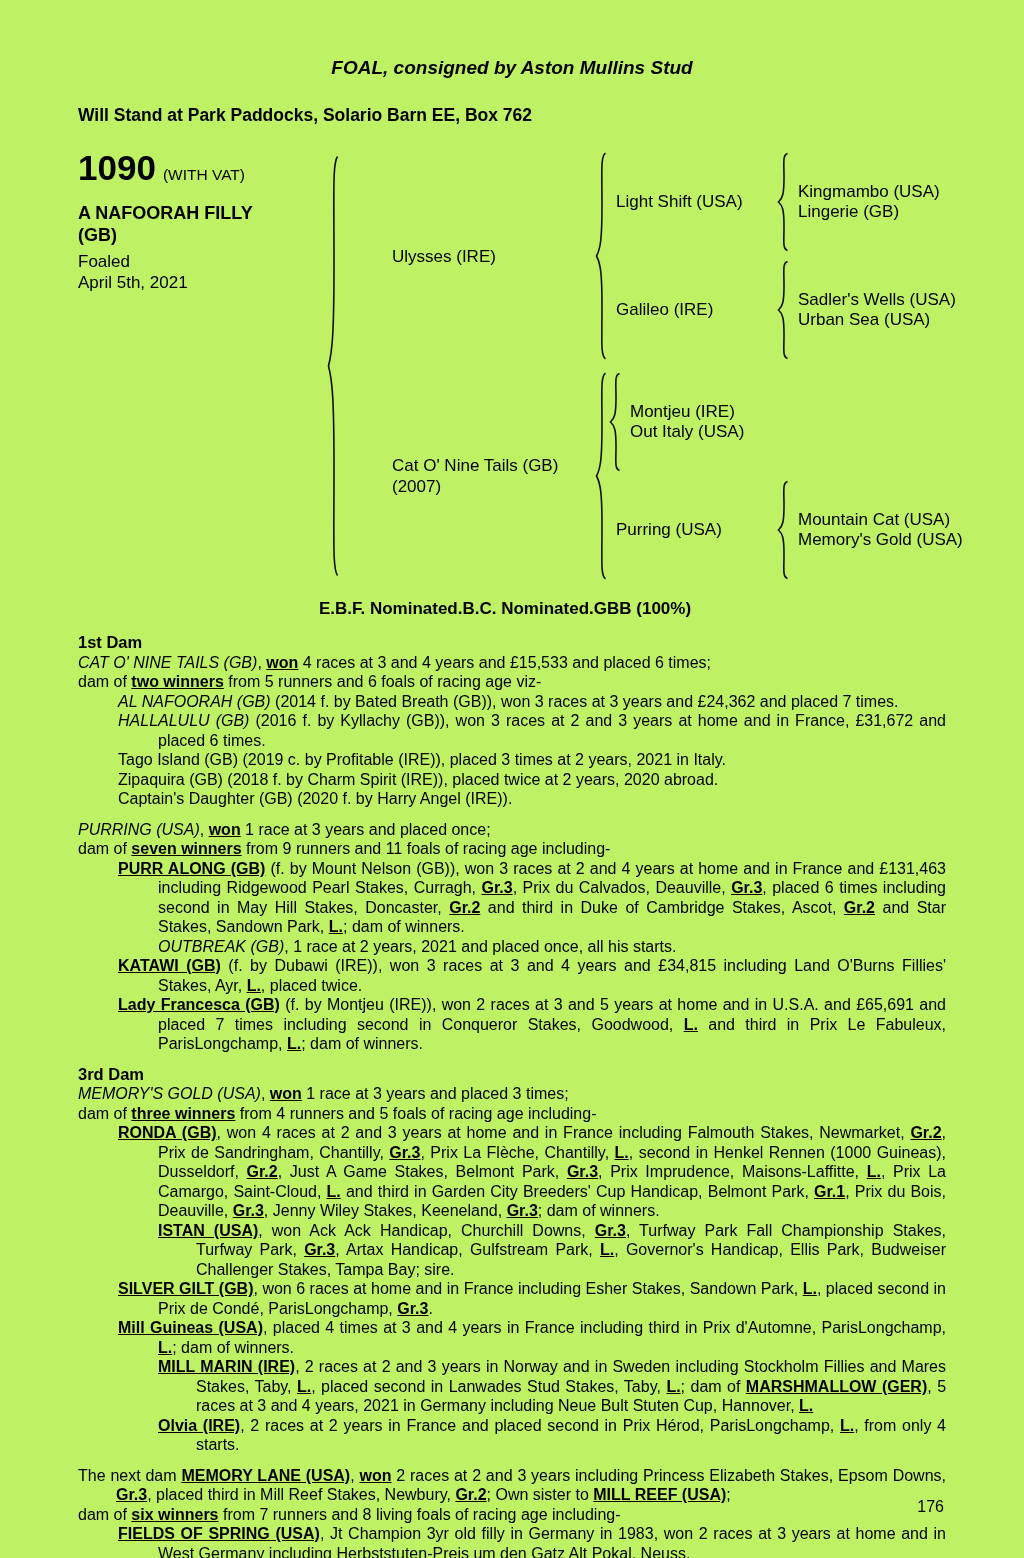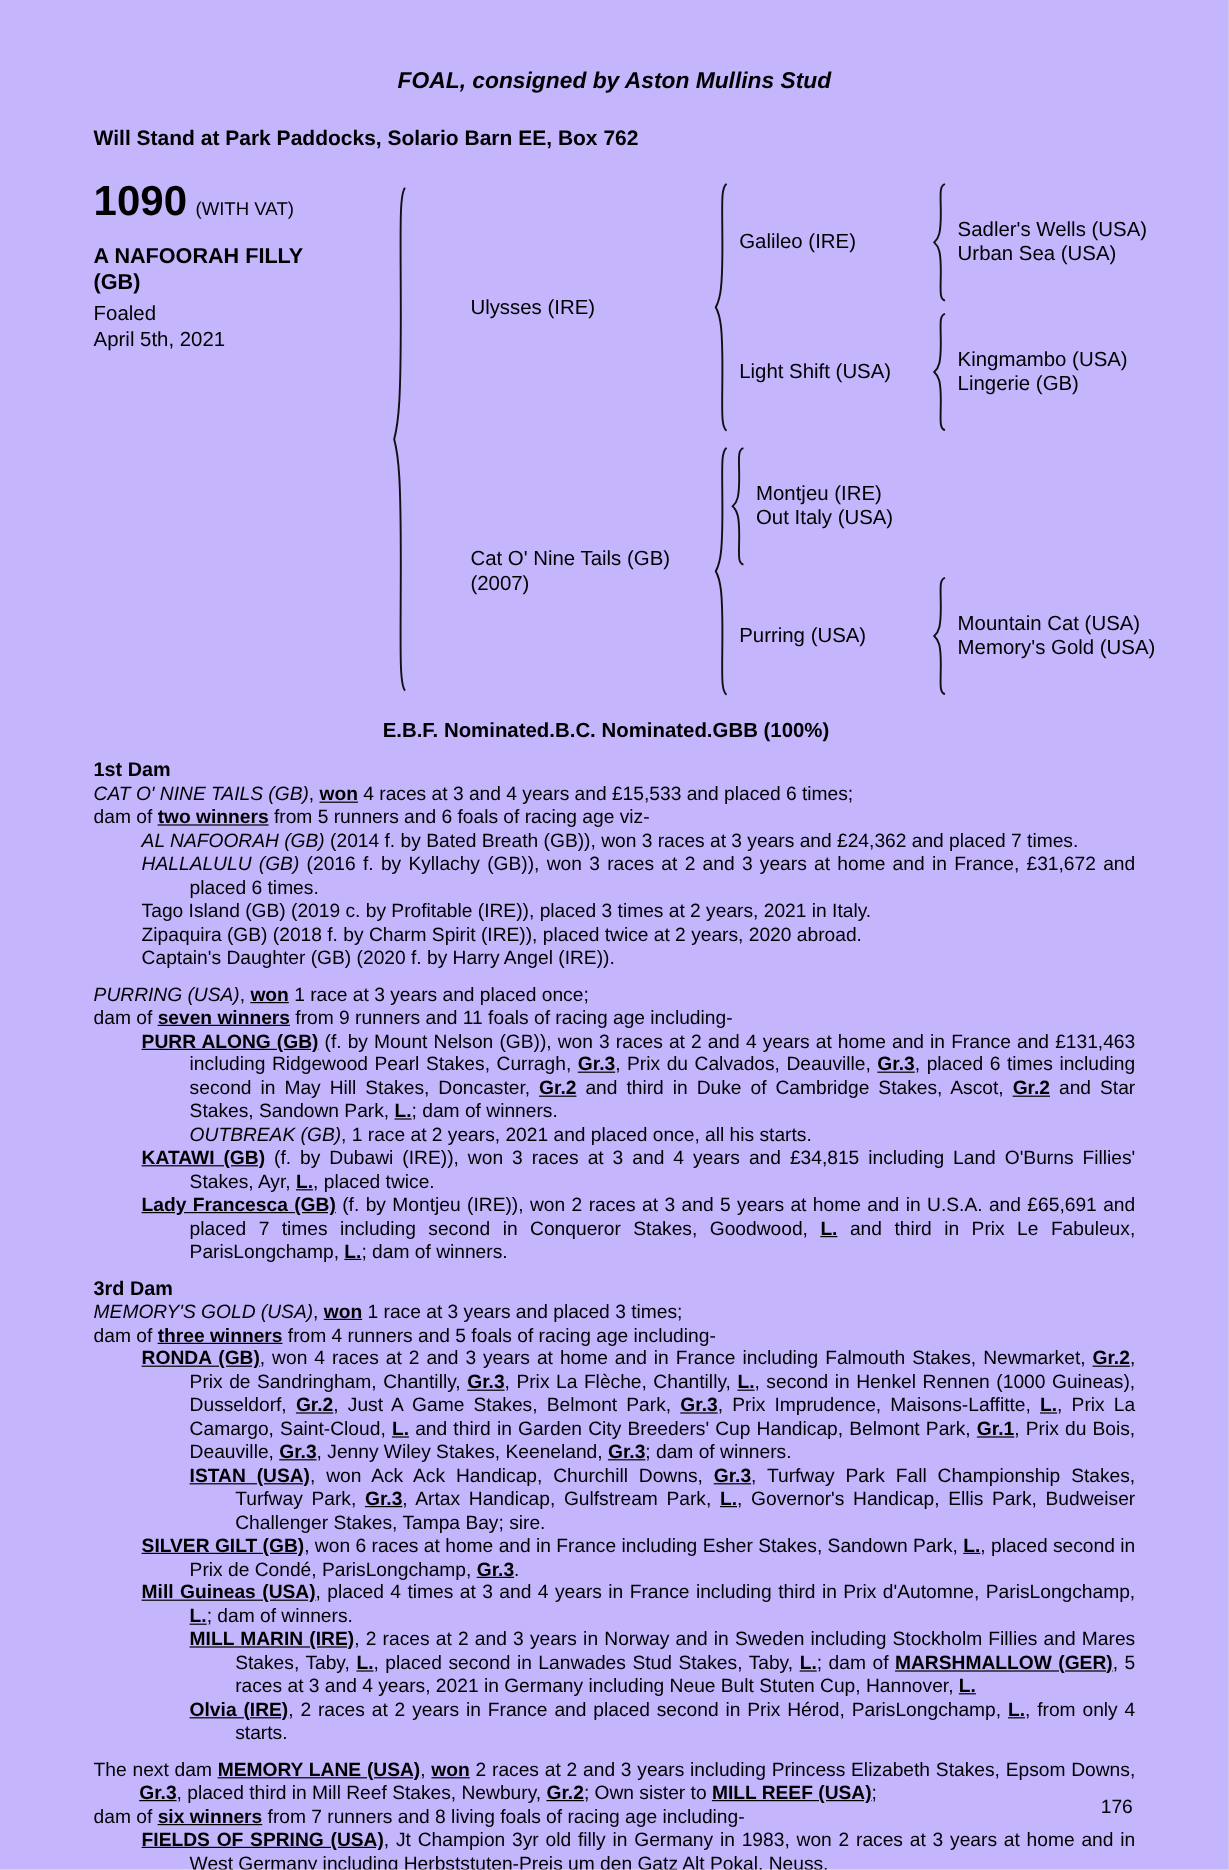--- a/index.html
+++ b/index.html
@@ -1,20 +1,20 @@
 <!DOCTYPE html>
 <html><head>
 <meta charset="utf-8">
 <style>
   html,body { margin:0; padding:0; background:#e8e8e8; }
   .sheet {
     position:relative;
     width:1024px; height:1558px;
     margin:0 auto;
-    background:#c4b5fd;
+    background:#bef264;
     box-sizing:border-box;
     padding:56px 78px 40px 78px;
     font-family:"Liberation Sans", sans-serif;
     color:#000;
     font-size:16px;
   }
   .b { font-weight:700;text-decoration:underline; }
   .i { font-style:italic; }
 
   .consignor { text-align:center; font-style:italic; font-weight:700; font-size:19px; line-height:24px; }
@@ -99,41 +99,41 @@
           <div>Ulysses (IRE)</div>
 
         </div>
         <div class="brace-box">
           <svg viewBox="0 0 14 100" preserveAspectRatio="none" aria-hidden="true">
               <path d="M11.5 1.5 C6.5 3 8 10 8 26 C8 42 6.5 46.5 2.5 50 C6.5 53.5 8 58 8 74 C8 90 6.5 97 11.5 98.5" fill="none" stroke="#111" stroke-width="1.6" vector-effect="non-scaling-stroke"></path>
             </svg>
         </div>
         <div class="g2-stack">
           <div class="g2">
+            <div class="g2-name">Light Shift (USA)</div>
+            <div class="brace-box">
+              <svg viewBox="0 0 14 100" preserveAspectRatio="none" aria-hidden="true">
+                  <path d="M11.5 1.5 C6.5 3 8 10 8 26 C8 42 6.5 46.5 2.5 50 C6.5 53.5 8 58 8 74 C8 90 6.5 97 11.5 98.5" fill="none" stroke="#111" stroke-width="1.6" vector-effect="non-scaling-stroke"></path>
+                </svg>
+            </div>
+            <div class="g3-stack">
+              <div class="g3">Kingmambo (USA)</div>
+              <div class="g3">Lingerie (GB)</div>
+            </div>
+          </div>
+          <div class="g2">
             <div class="g2-name">Galileo (IRE)</div>
             <div class="brace-box">
               <svg viewBox="0 0 14 100" preserveAspectRatio="none" aria-hidden="true">
                   <path d="M11.5 1.5 C6.5 3 8 10 8 26 C8 42 6.5 46.5 2.5 50 C6.5 53.5 8 58 8 74 C8 90 6.5 97 11.5 98.5" fill="none" stroke="#111" stroke-width="1.6" vector-effect="non-scaling-stroke"></path>
                 </svg>
             </div>
             <div class="g3-stack">
               <div class="g3">Sadler's Wells (USA)</div>
               <div class="g3">Urban Sea (USA)</div>
-            </div>
-          </div>
-          <div class="g2">
-            <div class="g2-name">Light Shift (USA)</div>
-            <div class="brace-box">
-              <svg viewBox="0 0 14 100" preserveAspectRatio="none" aria-hidden="true">
-                  <path d="M11.5 1.5 C6.5 3 8 10 8 26 C8 42 6.5 46.5 2.5 50 C6.5 53.5 8 58 8 74 C8 90 6.5 97 11.5 98.5" fill="none" stroke="#111" stroke-width="1.6" vector-effect="non-scaling-stroke"></path>
-                </svg>
-            </div>
-            <div class="g3-stack">
-              <div class="g3">Kingmambo (USA)</div>
-              <div class="g3">Lingerie (GB)</div>
             </div>
           </div>
         </div>
       </div>
 
       <div class="g1">
         <div class="g1-name">
           <div>Cat O' Nine Tails (GB)</div>
           <div class="sub">(2007)</div>
         </div>

